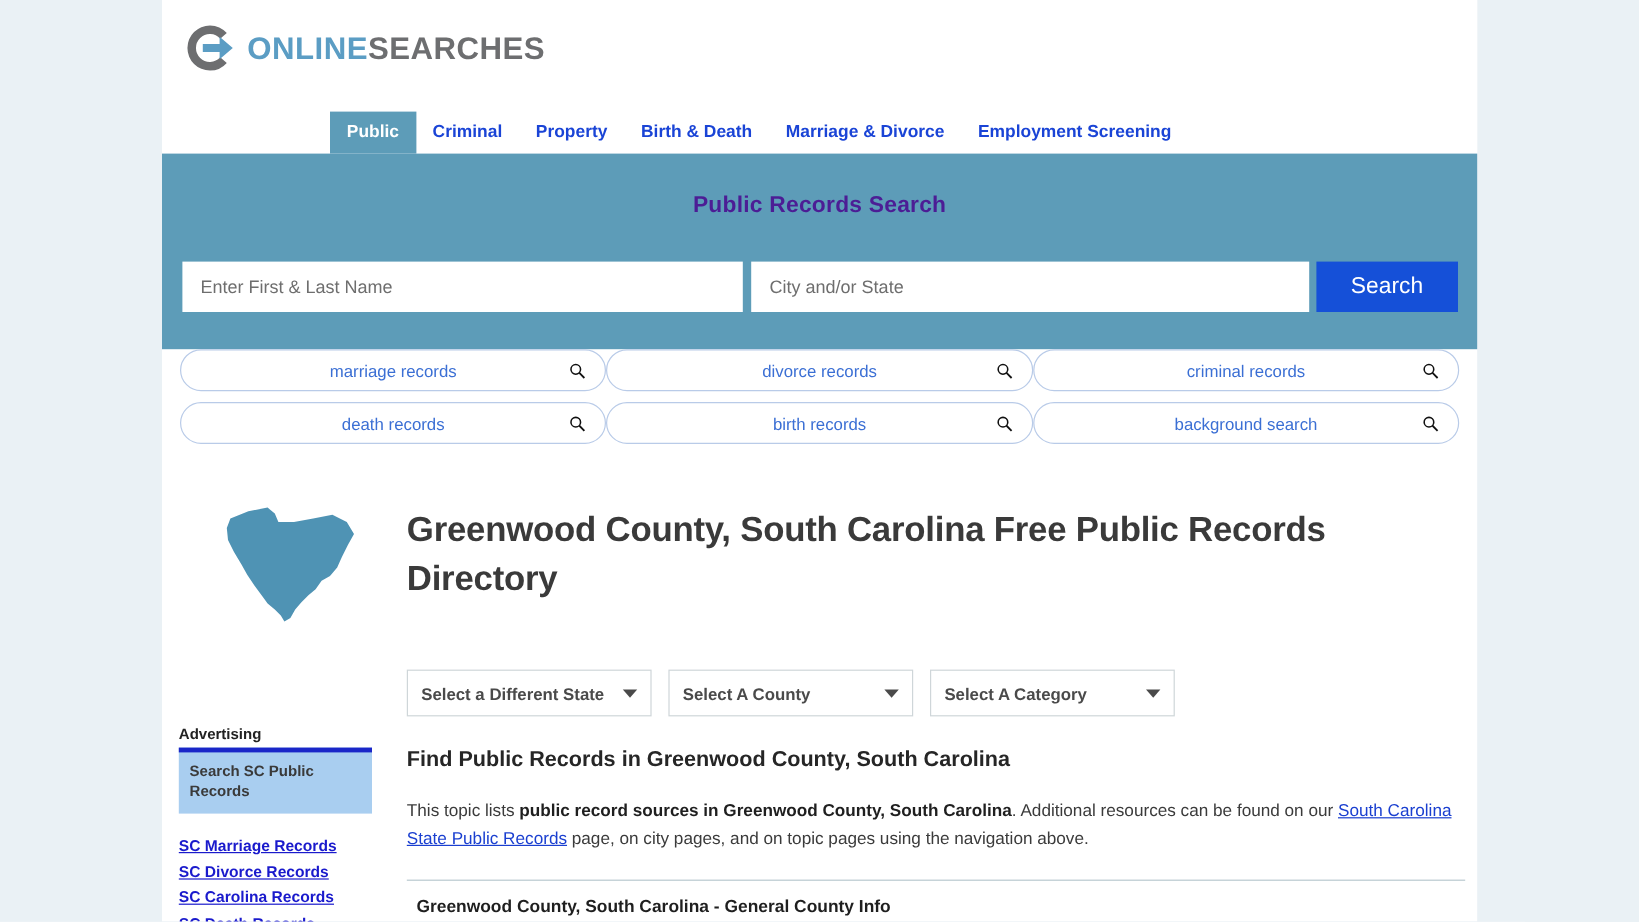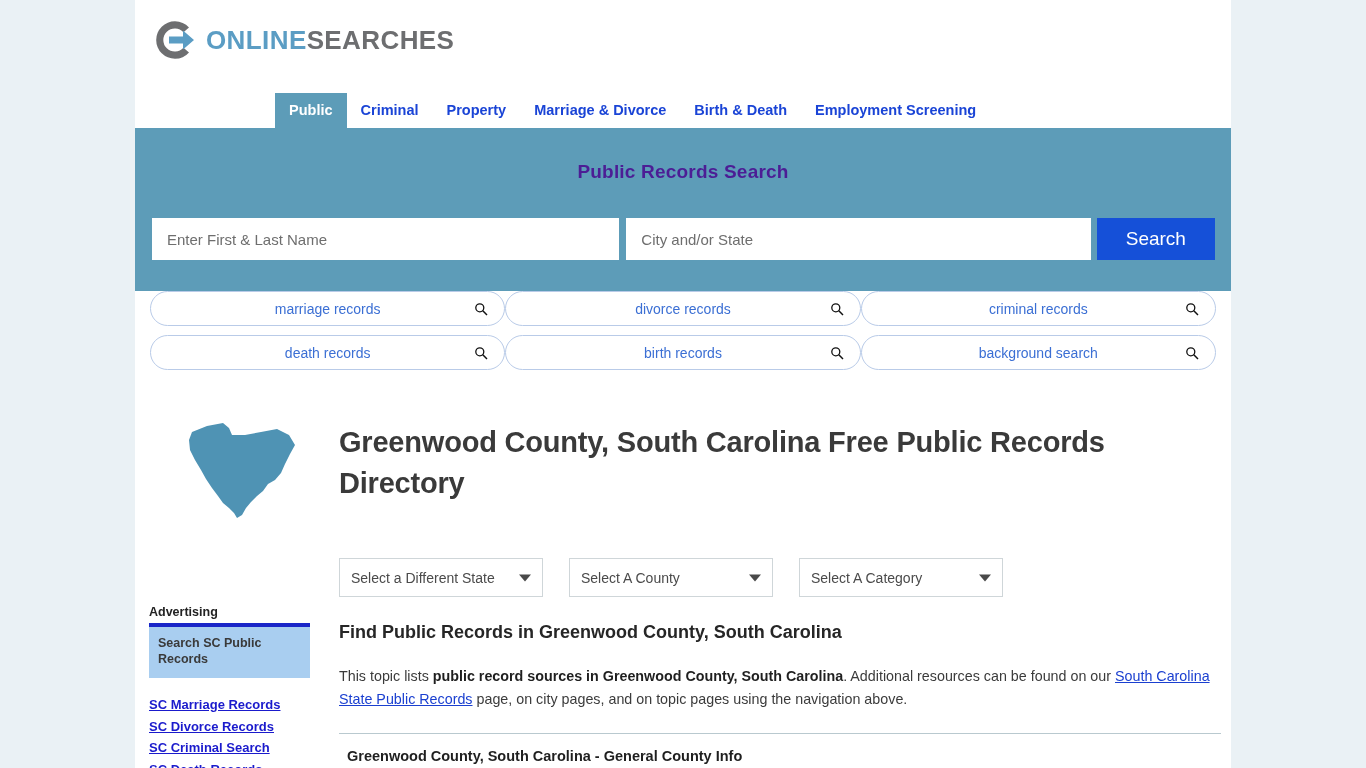--- a/index.html
+++ b/index.html
@@ -187,21 +187,22 @@
     color: #3a3a3a;
     line-height: 1.42;
     letter-spacing: -.2px;
   }
 
   
   .selects {
     position: absolute;
     left: 204px; top: 558px;
     display: flex;
-    gap: 26px;
+    gap: 14px;
+    font-weight: bold;
   }
   .sel {
     height: 39px;
     border: 1px solid #cfd6d9;
     background: #ffffff;
     display: flex;
     align-items: center;
     position: relative;
     cursor: pointer;
   }
@@ -302,22 +303,22 @@
           <path d="M16 18.6 L30 18.6 L30 12.6 L41 22 L30 31.4 L30 25.4 L16 25.4 Z" fill="#5b9dc4"></path>
         </svg>
         <span class="logo-text"><span class="logo-online">ONLINE</span><span class="logo-searches">SEARCHES</span></span>
       </div>
     </div>
 
     <div class="tabnav">
       <a class="tab active">Public</a>
       <a class="tab">Criminal</a>
       <a class="tab">Property</a>
+      <a class="tab">Birth &amp; Death</a>
       <a class="tab">Marriage &amp; Divorce</a>
-      <a class="tab">Birth &amp; Death</a>
       <a class="tab">Employment Screening</a>
     </div>
 
     <div class="searchband">
       <div class="searchband-title">Public Records Search</div>
       <div class="searchform">
         <input id="nameInput" type="text" placeholder="Enter First &amp; Last Name" style="">
         <input id="placeInput" type="text" placeholder="City and/or State" style="">
         <button class="search-btn">Search</button>
       </div>
@@ -397,21 +398,21 @@
     </div>
 
     <div class="sidebar">
       <div class="ad-heading">Advertising</div>
       <div class="ad-box">
         <div class="ad-box-text">Search SC Public Records</div>
       </div>
       <div class="side-links">
         <a class="side-link">SC Marriage Records</a>
         <a class="side-link">SC Divorce Records</a>
-        <a class="side-link">SC Criminal Search</a>
+        <a class="side-link">SC Carolina Records</a>
         <a class="side-link">SC Death Records</a>
 
       </div>
     </div>
 
     <div class="main">
       <div class="main-h2">Find Public Records in Greenwood County, South Carolina</div>
       <div class="main-p"><span>This topic lists </span><b>public record sources in Greenwood County, South Carolina</b><span>. Additional resources can be found on our </span><a>South Carolina State Public Records</a><span> page, on city pages, and on topic pages using the navigation above.</span></div>
       <div class="divider"></div>
       <div class="table-head">Greenwood County, South Carolina - General County Info</div>

